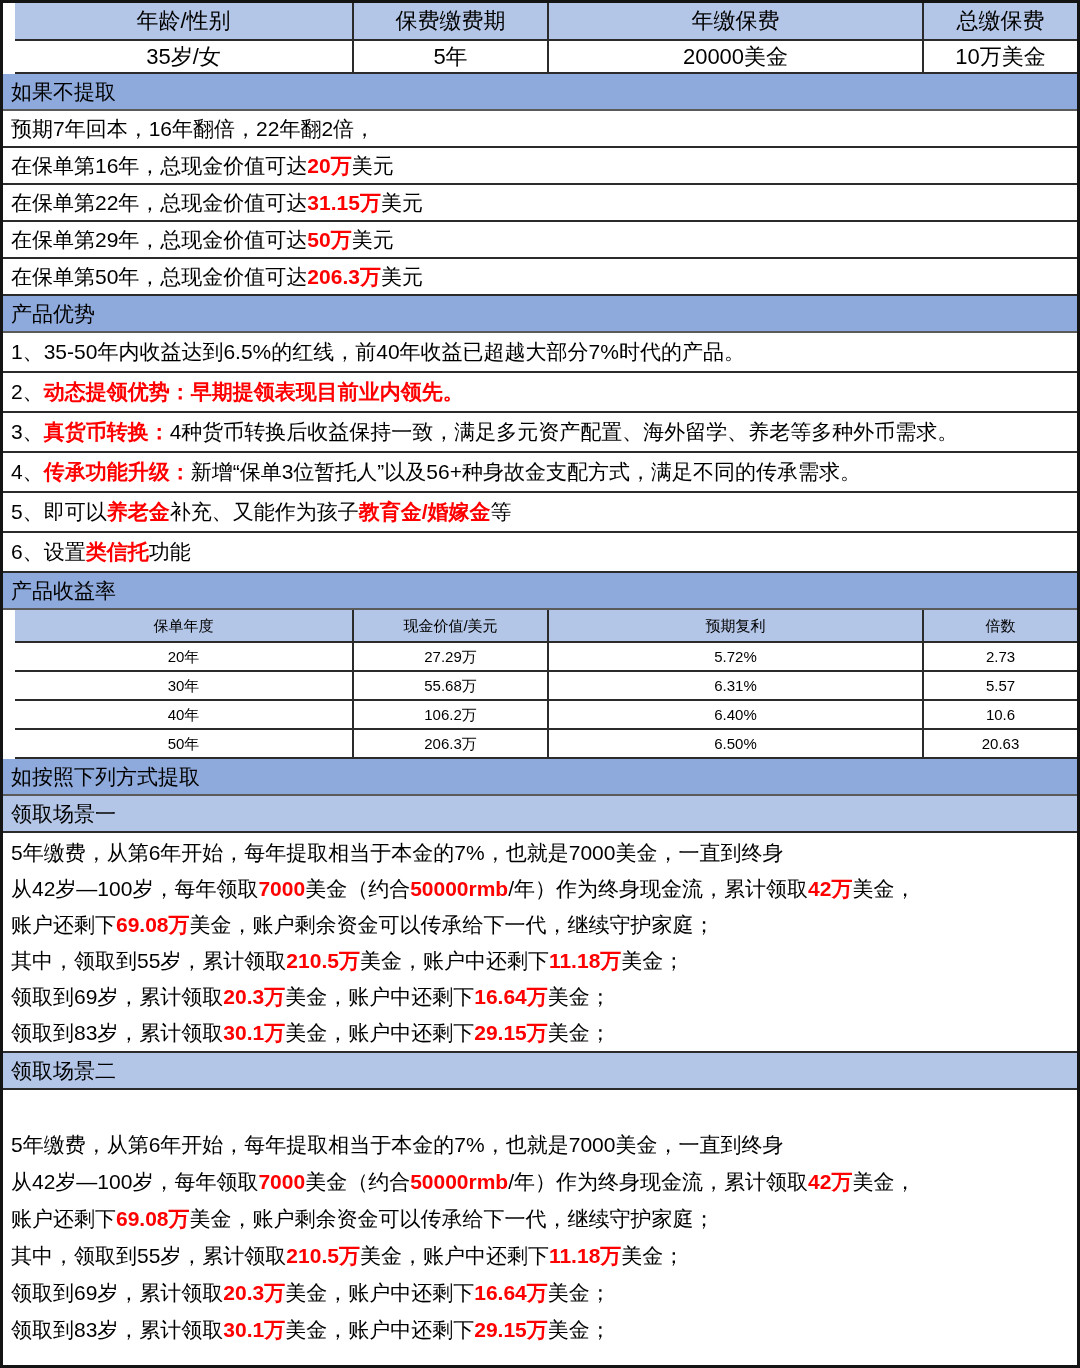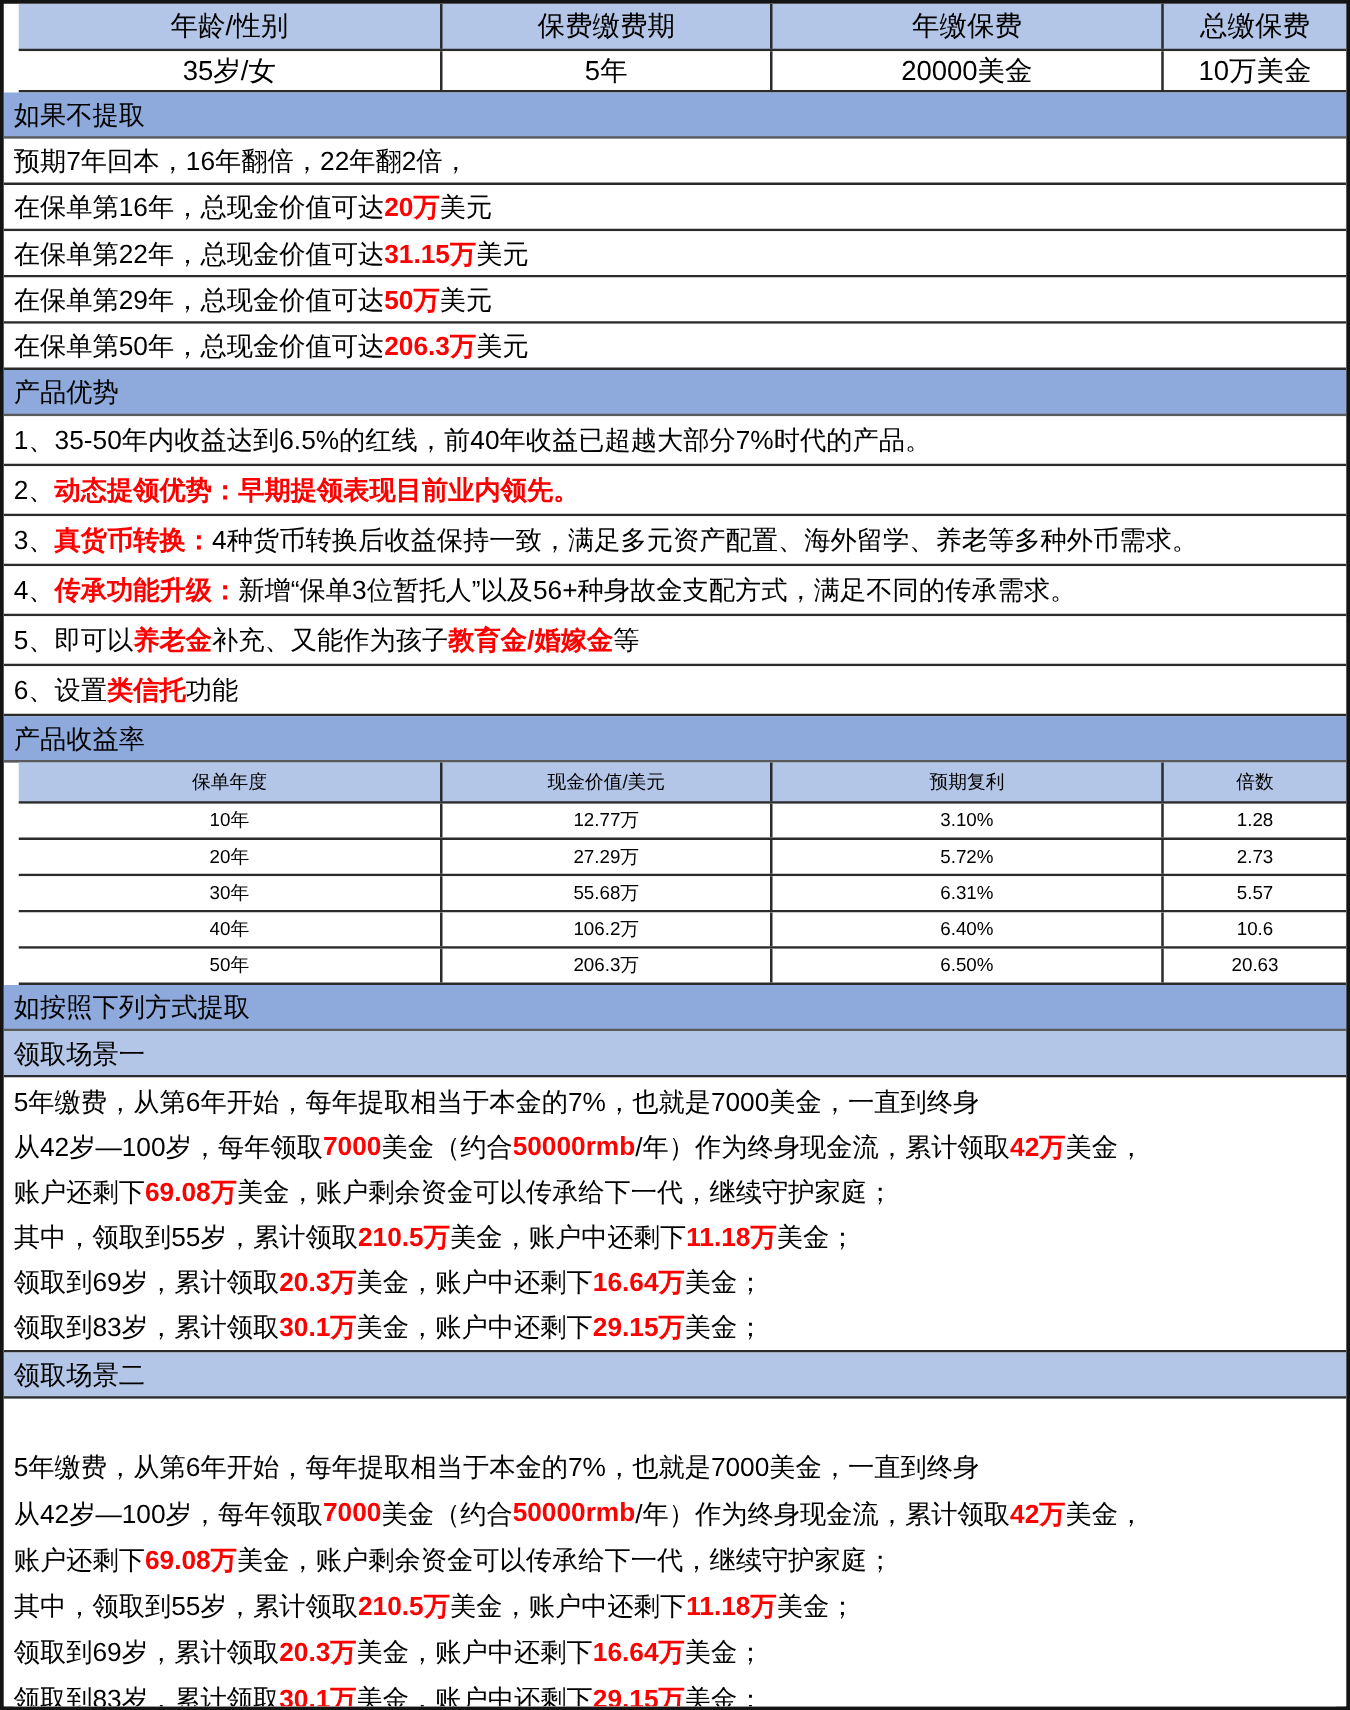--- a/index.html
+++ b/index.html
@@ -17,21 +17,21 @@
     flex-direction: column;
     overflow: hidden;
   }
   .grid-row { display: flex; flex: 0 0 auto; border-bottom: 2px solid #2b2b2b; margin-left: 12px; }
   .cell {
     border-right: 2px solid #2b2b2b;
     display: flex; align-items: center; justify-content: center;
     font-size: 22px; line-height: 1;
     overflow: hidden; white-space: nowrap;
   }
-  .c1 { width: 339px; } .c2 { width: 264px; } .c3 { width: 313px; }
+  .c1 { width: 339px; } .c2 { width: 195px; } .c3 { width: 375px; }
   .c4 { flex: 1; border-right: none; }
   .header-row { height: 38px; background: var(--band-light, #B4C6E7); }
   .value-row  { height: 33px; background: #ffffff; }
 
   .band {
     flex: 0 0 auto;
     height: 37px;
     display: flex; align-items: center;
     padding: 0 8px;
     font-size: 21px;
@@ -153,26 +153,20 @@
 
   <div class="band dark">产品收益率</div>
   <div class="grid-row yield-header">
     <div class="cell c1">保单年度</div>
     <div class="cell c2">现金价值/美元</div>
     <div class="cell c3">预期复利</div>
     <div class="cell c4">倍数</div>
   </div>
   <div class="rows-block">
       <div class="grid-row yield-row">
-        <div class="cell c1">10年</div>
-        <div class="cell c2">12.77万</div>
-        <div class="cell c3">3.10%</div>
-        <div class="cell c4">1.28</div>
-      </div>
-      <div class="grid-row yield-row">
         <div class="cell c1">20年</div>
         <div class="cell c2">27.29万</div>
         <div class="cell c3">5.72%</div>
         <div class="cell c4">2.73</div>
       </div>
       <div class="grid-row yield-row">
         <div class="cell c1">30年</div>
         <div class="cell c2">55.68万</div>
         <div class="cell c3">6.31%</div>
         <div class="cell c4">5.57</div>

